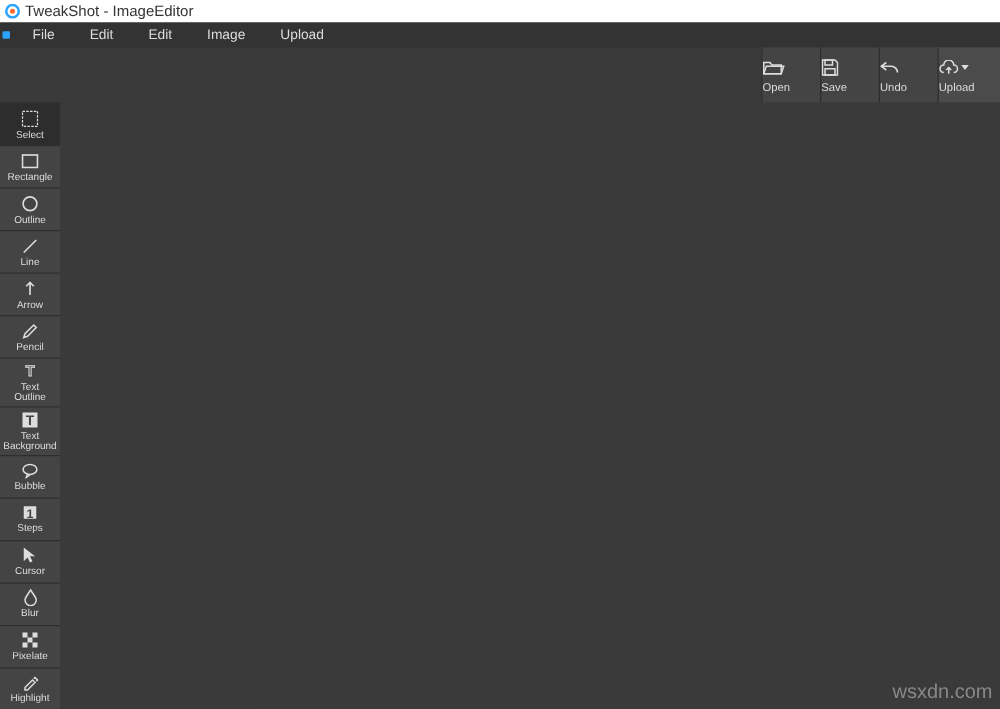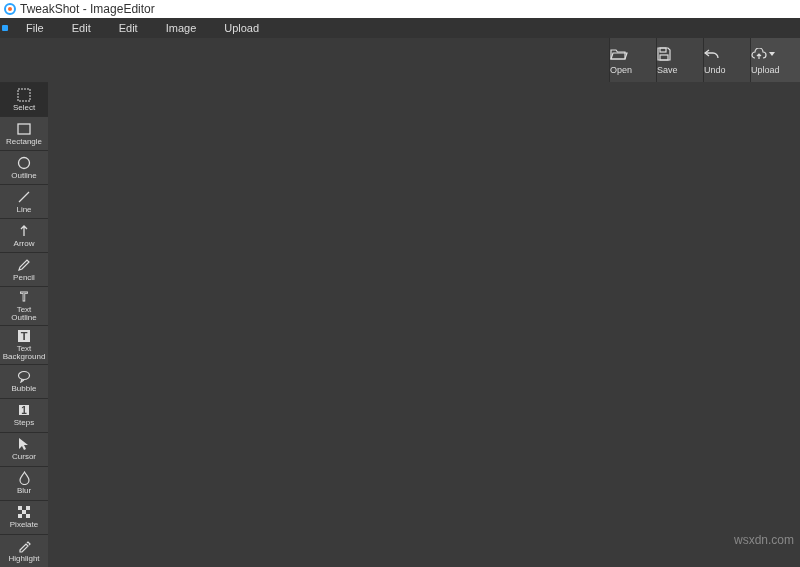--- a/index.html
+++ b/index.html
@@ -119,22 +119,22 @@
       position: absolute;
       left: 48px;
       right: 0;
       top: 82px;
       bottom: 0;
       background: #3a3a3a;
     }
     .watermark {
       position: absolute;
       right: 6px;
-      bottom: 20px;
-      font-size: 12px;
+      bottom: 4px;
+      font-size: 16px;
       color: #888;
     }
     svg { display: block; }
     .caret-down {
       width: 0; height: 0;
       border-left: 3px solid transparent;
       border-right: 3px solid transparent;
       border-top: 4px solid #ddd;
       margin-left: 2px;
     }

